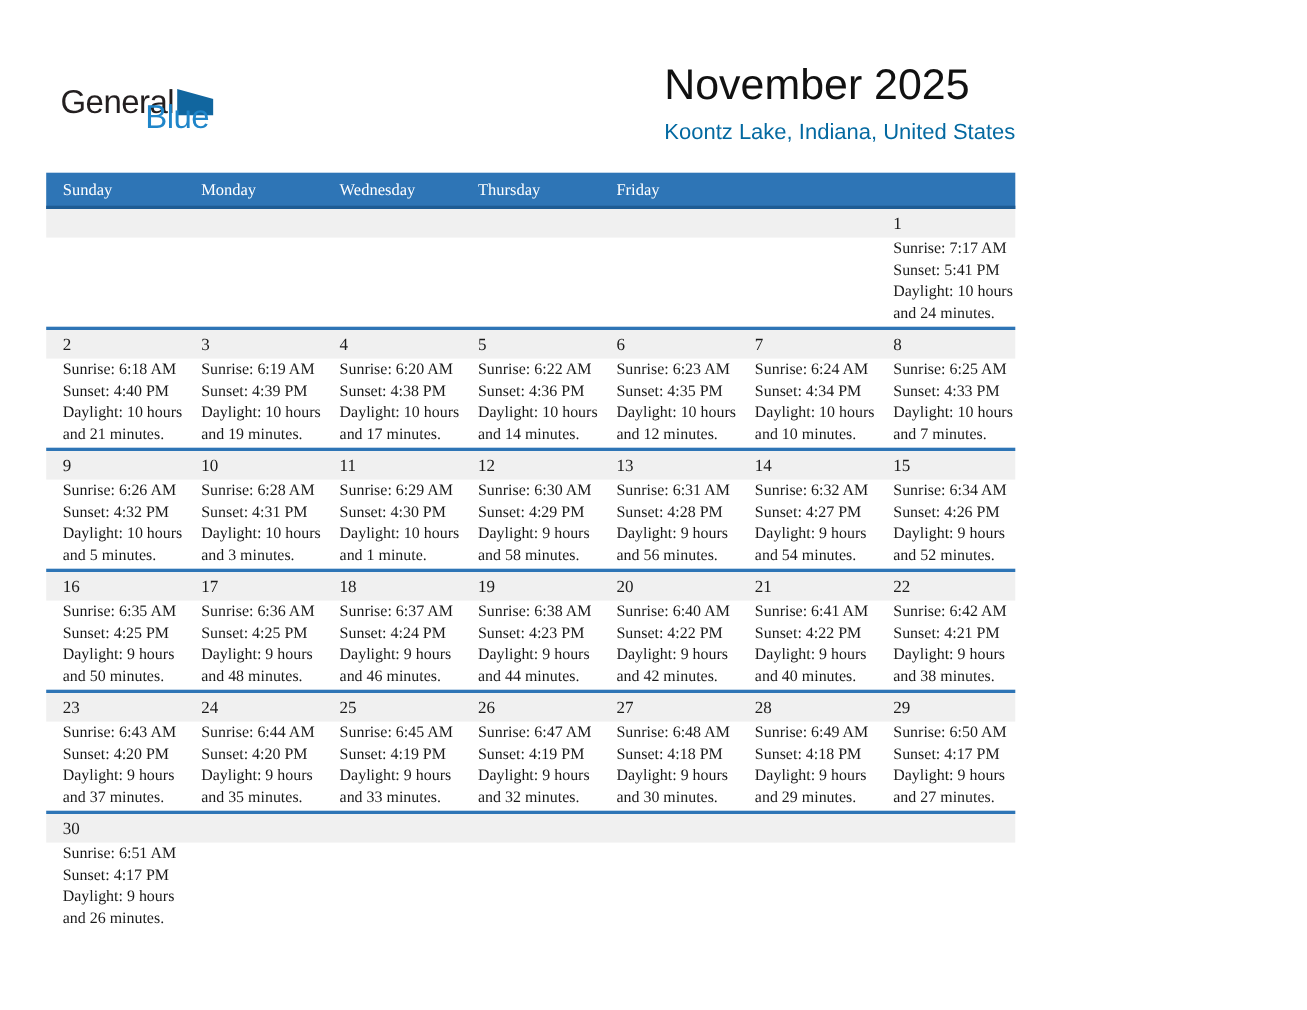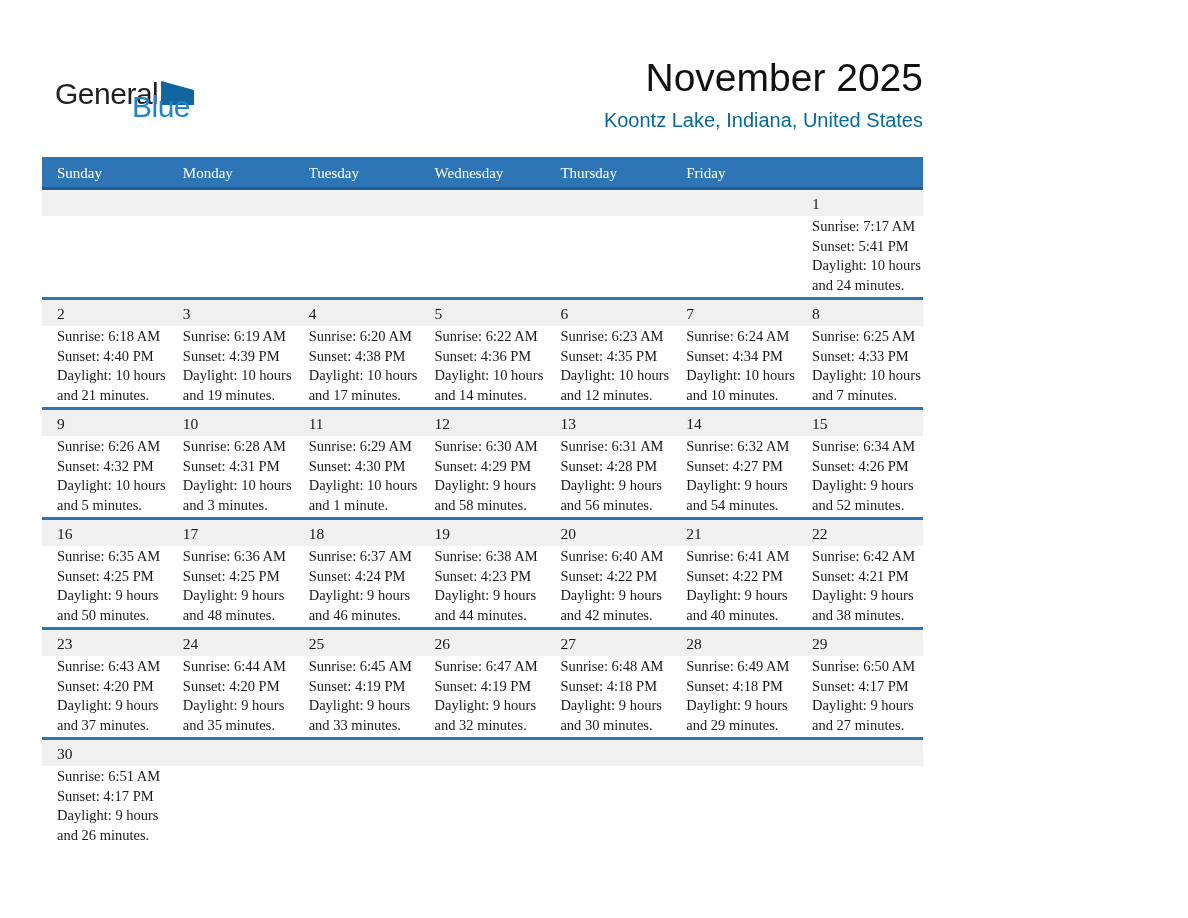--- a/index.html
+++ b/index.html
@@ -14,21 +14,21 @@
   *{margin:0;padding:0;box-sizing:border-box;}
   html,body{background:#fff;}
   body{font-family:"Liberation Sans",sans-serif;color:var(--text);}
   .page{width:976px;height:918px;padding:55px 53px 0 42px;background:#fff;overflow:hidden;}
   .top{display:flex;justify-content:space-between;height:102px;}
   .logo{position:relative;width:260px;height:100px;}
   .logo-general{position:absolute;left:13px;top:22px;font-size:30px;color:#231F20;letter-spacing:-0.5px;}
   .logo-triangle{position:absolute;left:119px;top:26px;width:33px;height:24px;}
   .logo-triangle svg{display:block;}
   .logo-blue{position:absolute;left:90px;top:35px;font-size:30px;color:var(--logo-blue);letter-spacing:-0.5px;}
-  .titles{text-align:right;padding-top:2px;}
+  .titles{text-align:left;padding-top:2px;}
   .title{font-size:39px;font-weight:400;color:#111;line-height:1.1;}
   .subtitle{font-size:20px;font-weight:400;color:#0369a1;margin-top:9px;}
   .calendar{width:100%;font-family:Liberation Serif, serif;}
   .cal-head{display:flex;height:33px;background:var(--header-bg);border-bottom:3px solid var(--header-border);}
   .wd-cell{width:14.2857%;color:#fff;font-size:15px;padding:8px 0 0 15px;}
   .week{border-top:3px solid var(--week-divider);}
   .week:first-child{border-top:none;}
   .nums{display:flex;background:var(--strip-bg);}
   .cell{width:14.2857%;}
   .num{height:26px;font-size:15.5px;padding:5px 0 0 15px;}
@@ -53,21 +53,20 @@
     <div class="titles">
       <div class="title">November 2025</div>
       <div class="subtitle">Koontz Lake, Indiana, United States</div>
     </div>
   </div>
 
   <div class="calendar">
     <div class="cal-head" id="weekday-row">
         <div class="wd-cell">Sunday</div>
         <div class="wd-cell">Monday</div>
-        <div class="wd-cell">Tuesday</div>
         <div class="wd-cell">Wednesday</div>
         <div class="wd-cell">Thursday</div>
         <div class="wd-cell">Friday</div>
       </div>
     <div id="weeks">
         <div class="week">
           <div class="nums">
             <div class="cell num"></div>
             <div class="cell num"></div>
             <div class="cell num"></div>

